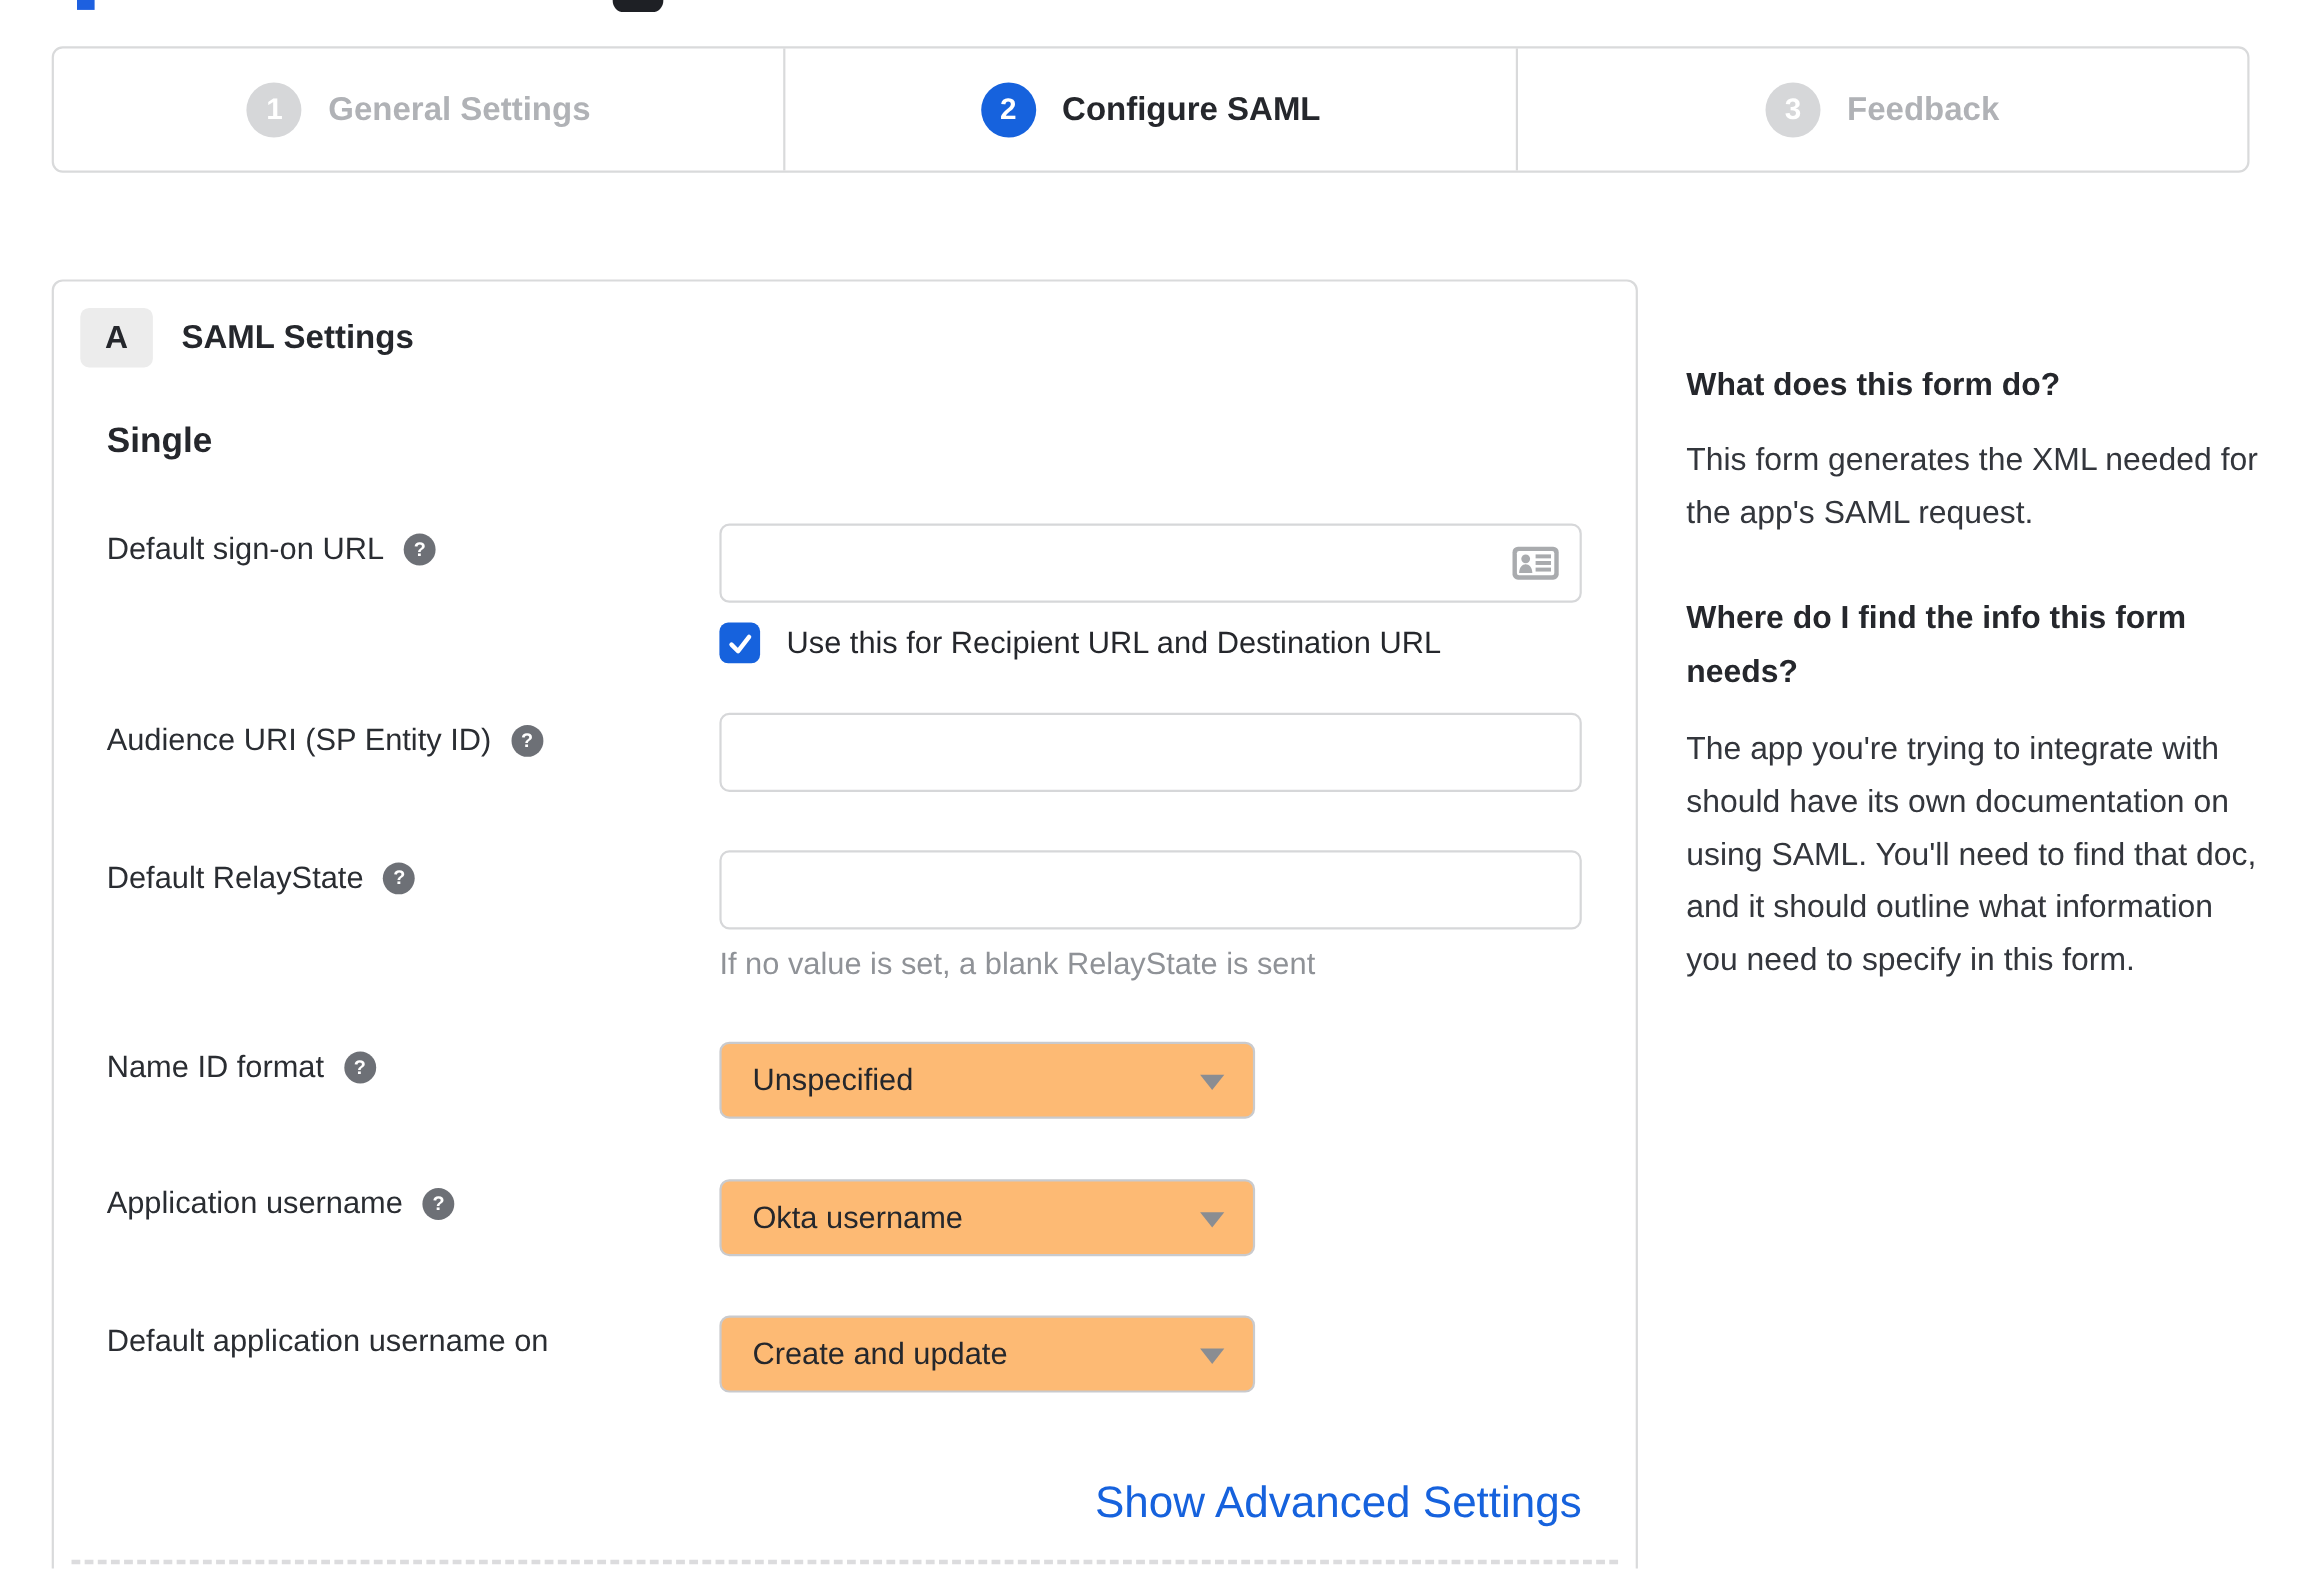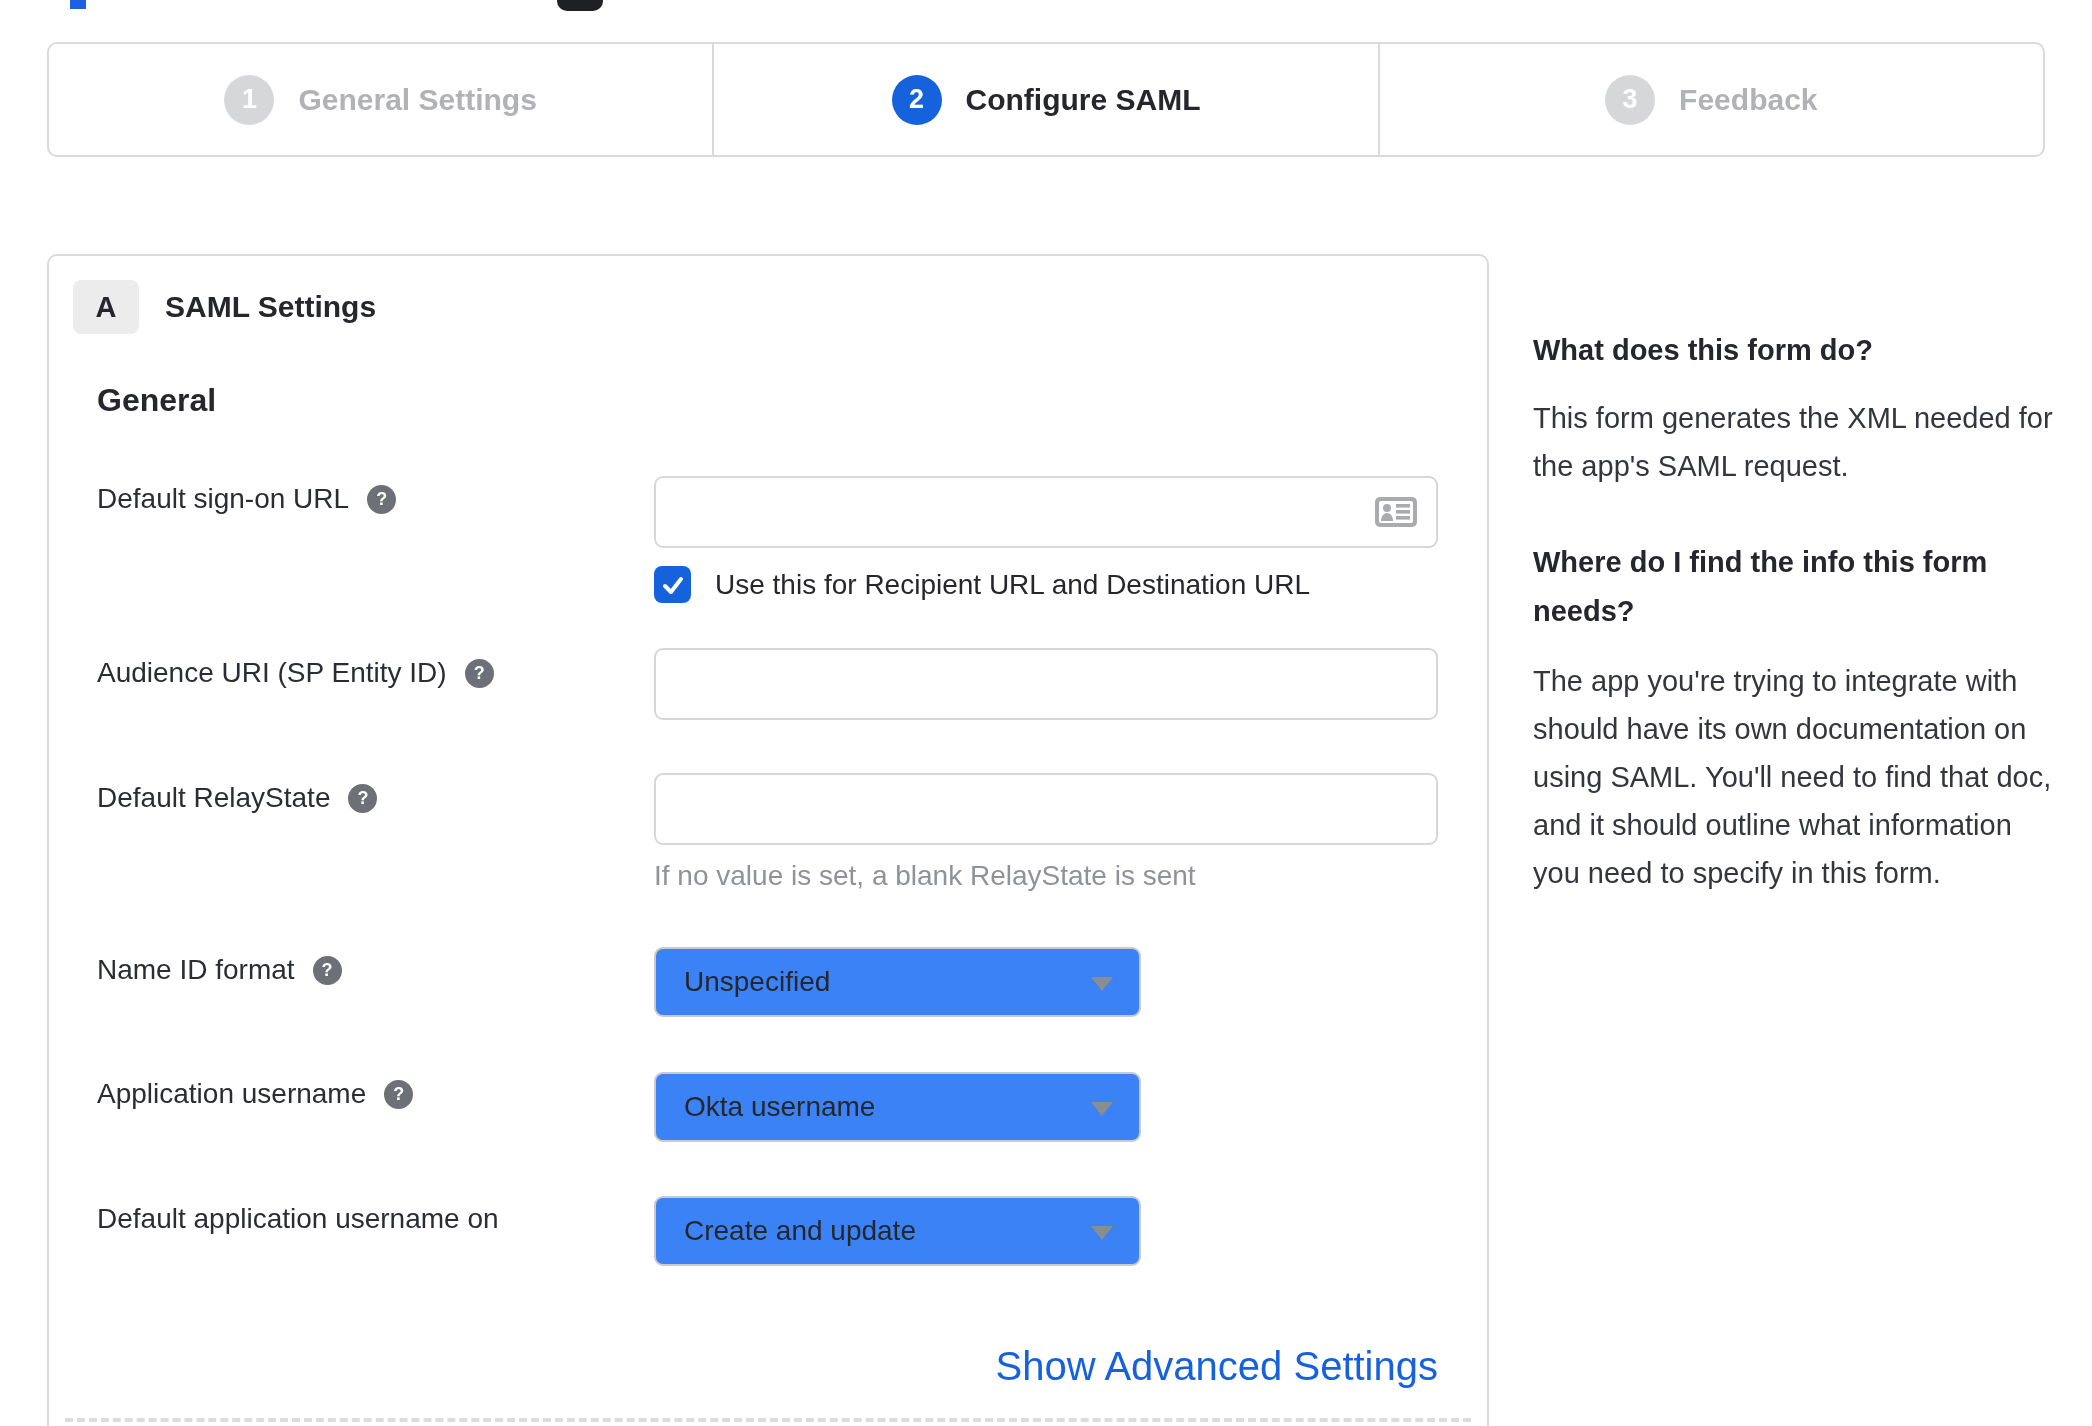--- a/index.html
+++ b/index.html
@@ -46,21 +46,21 @@
   .card-icon { position:absolute; right:20px; top:20px; width:44px; height:32px; }
 
   .checkbox-row { position:absolute; left:605px; top:310px; display:flex; align-items:center; gap:24px; }
   .checkbox { width:37px; height:37px; background:#1662dd; border-radius:8px;
     display:flex; align-items:center; justify-content:center; cursor:pointer; flex:0 0 auto; }
   .checkbox-label { font-size:28px; color:#25272c; }
 
   .helper-text { position:absolute; left:605px; top:604px; font-size:28px; color:#8f9297; }
 
   .select { position:absolute; left:605px; width:487px; height:70px; border:2px solid #c9cacd;
-    border-radius:9px; background:#3b82f6; display:flex; align-items:center; padding:0 60px 0 28px;
+    border-radius:9px; background:#fdba74; display:flex; align-items:center; padding:0 60px 0 28px;
     font-size:28px; color:#25272c; cursor:pointer; }
   .select-arrow { position:absolute; right:26px; top:28px; width:0; height:0;
     border-left:11px solid transparent; border-right:11px solid transparent; border-top:14px solid #8a8d92; }
 
   .advanced-link { position:absolute; left:605px; top:1088px; width:784px; text-align:right;
     font-size:40px; color:#1662dd; cursor:pointer; text-decoration:none; display:block; }
 
   .divider-dashed { position:absolute; left:16px; width:1406px; top:1162px; border-top:4px dashed #dcdcde; }
 
   
@@ -88,21 +88,21 @@
   </div>
   <div class="step">
     <div class="step-badge">3</div>
     <div class="step-label">Feedback</div>
   </div>
 </div>
 
 <div class="panel">
   <div class="section-badge">A</div>
   <div class="section-title">SAML Settings</div>
-  <div class="group-title">General</div>
+  <div class="group-title">Single</div>
 
   <div class="field-label" style="top:227px;">
     <span>Default sign-on URL</span>
     <span class="help-icon">?</span>
   </div>
   <div class="input-wrap" style="top:220px;">
     <input class="text-input" type="text" value="" style="">
     <svg class="card-icon" viewBox="0 0 44 32">
       <rect x="1" y="1" width="42" height="30" rx="5" fill="#a9abae"></rect>
       <rect x="5" y="5" width="34" height="22" rx="2" fill="#ffffff"></rect>

